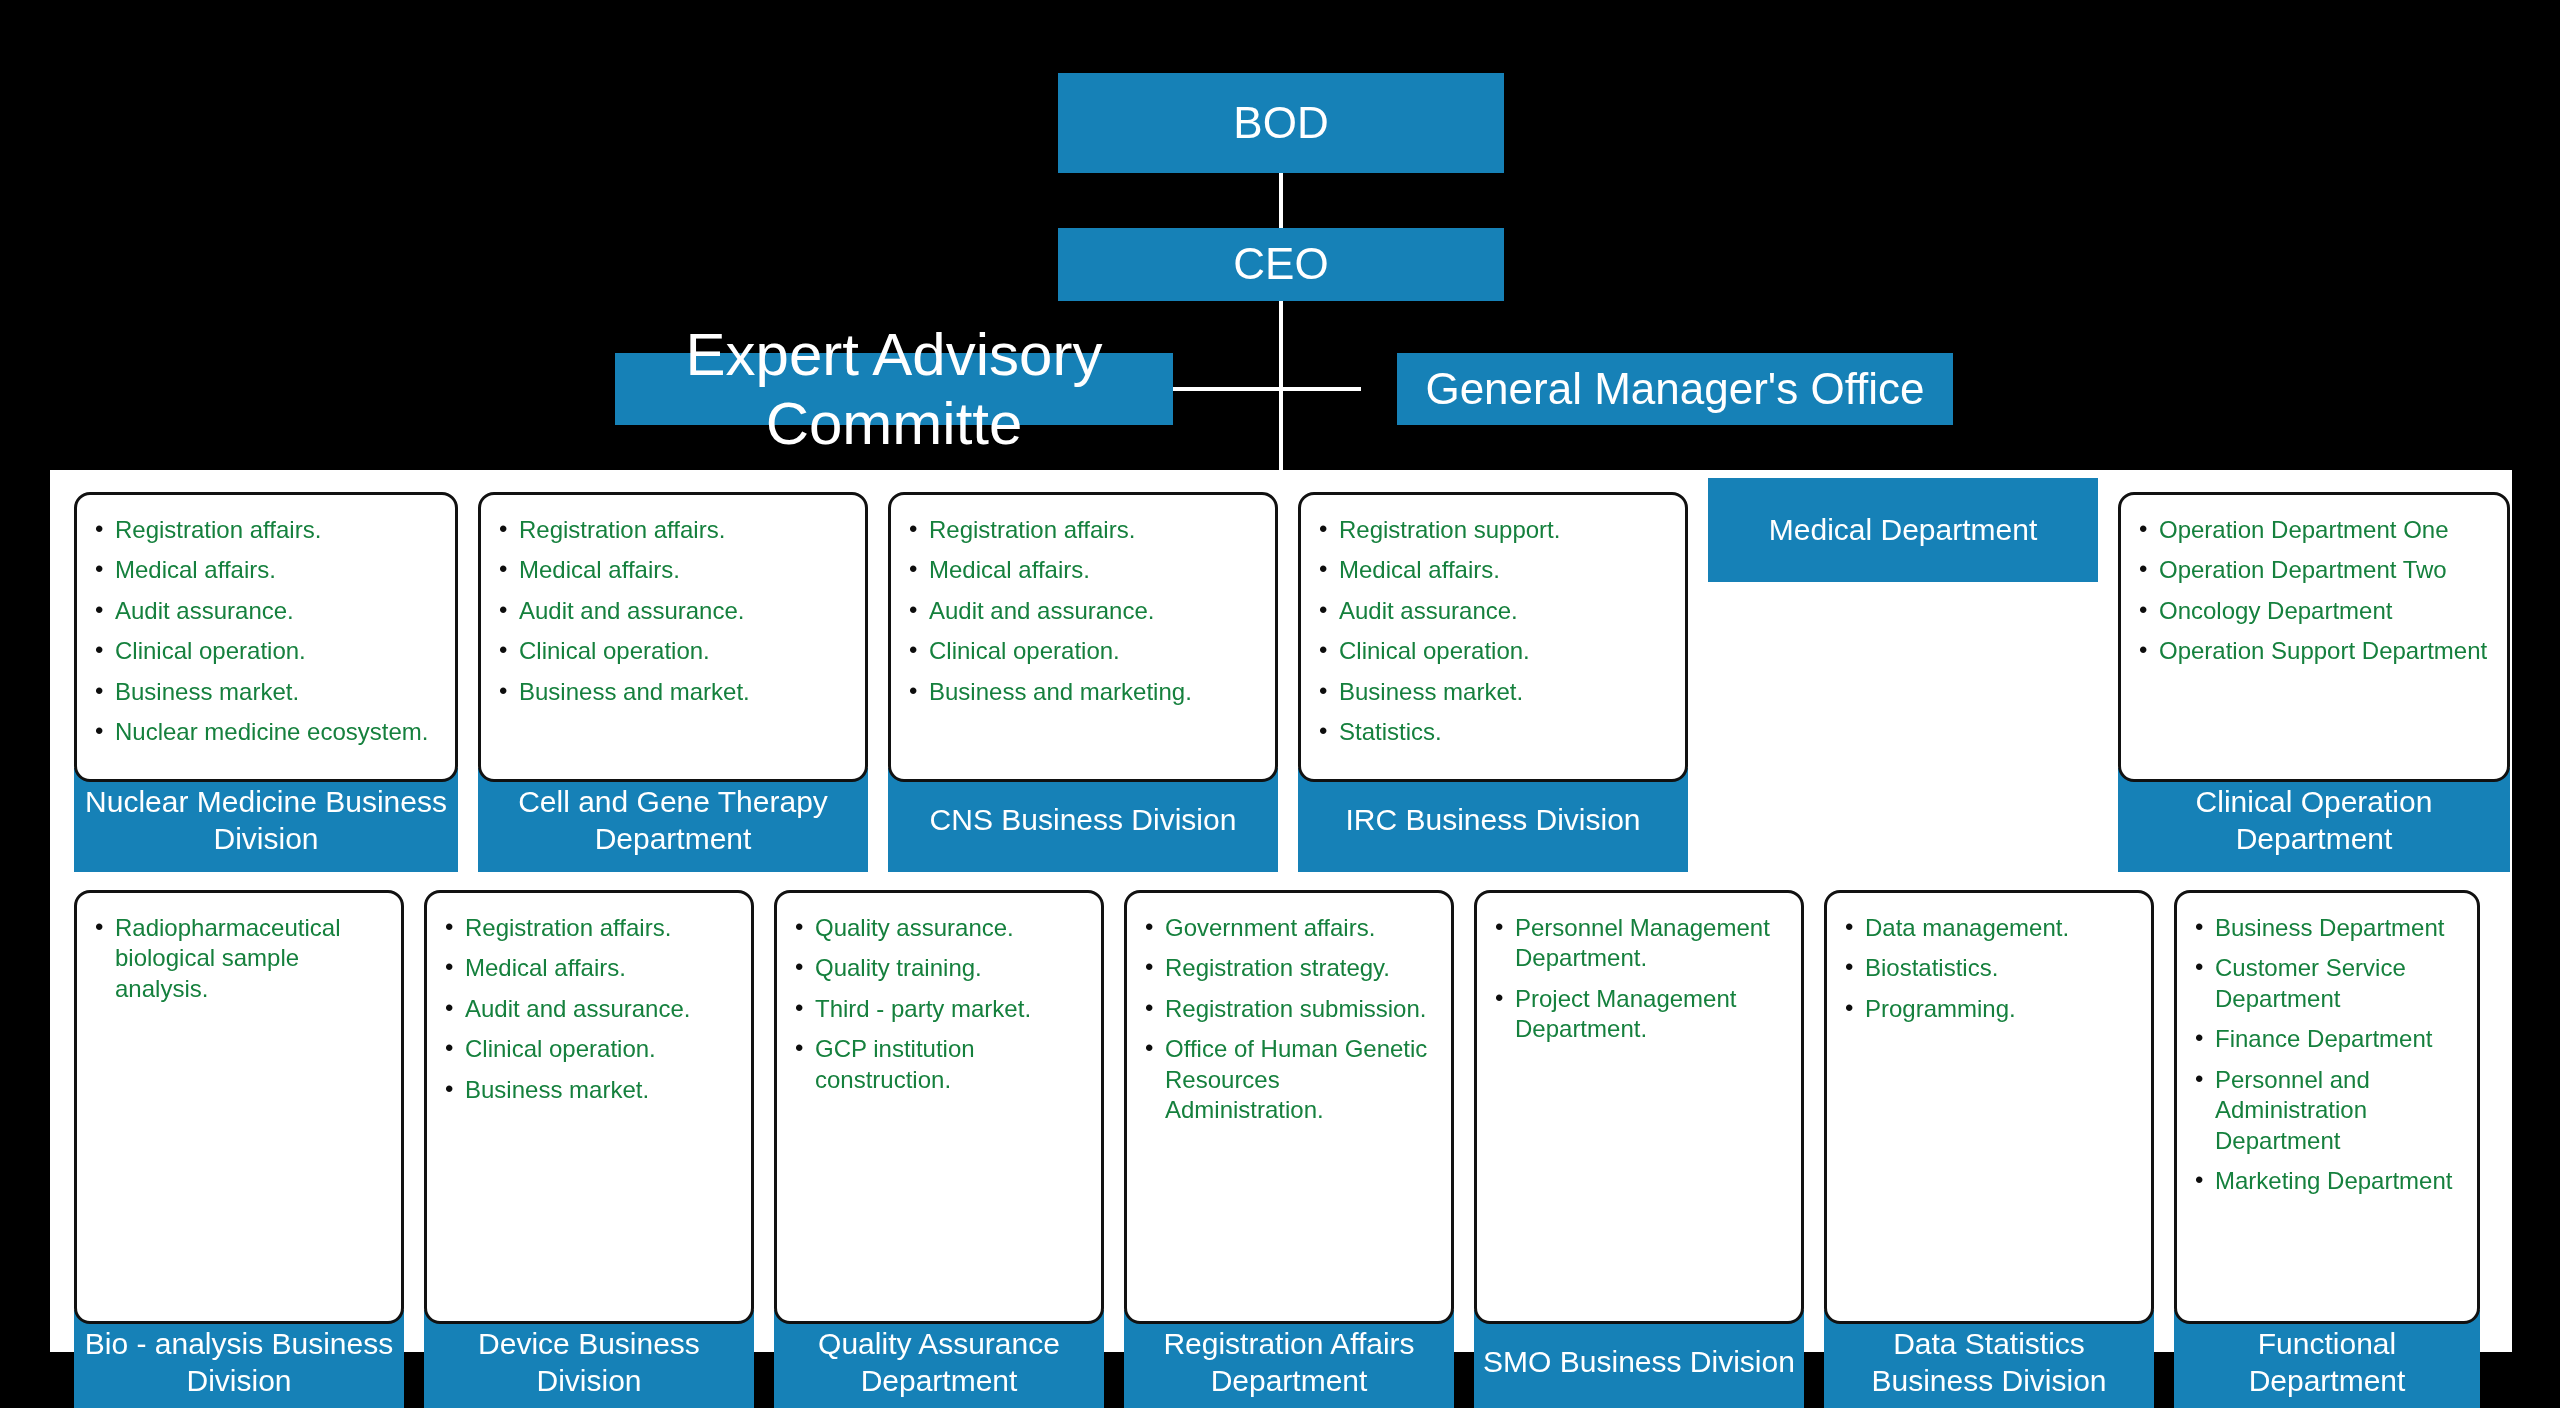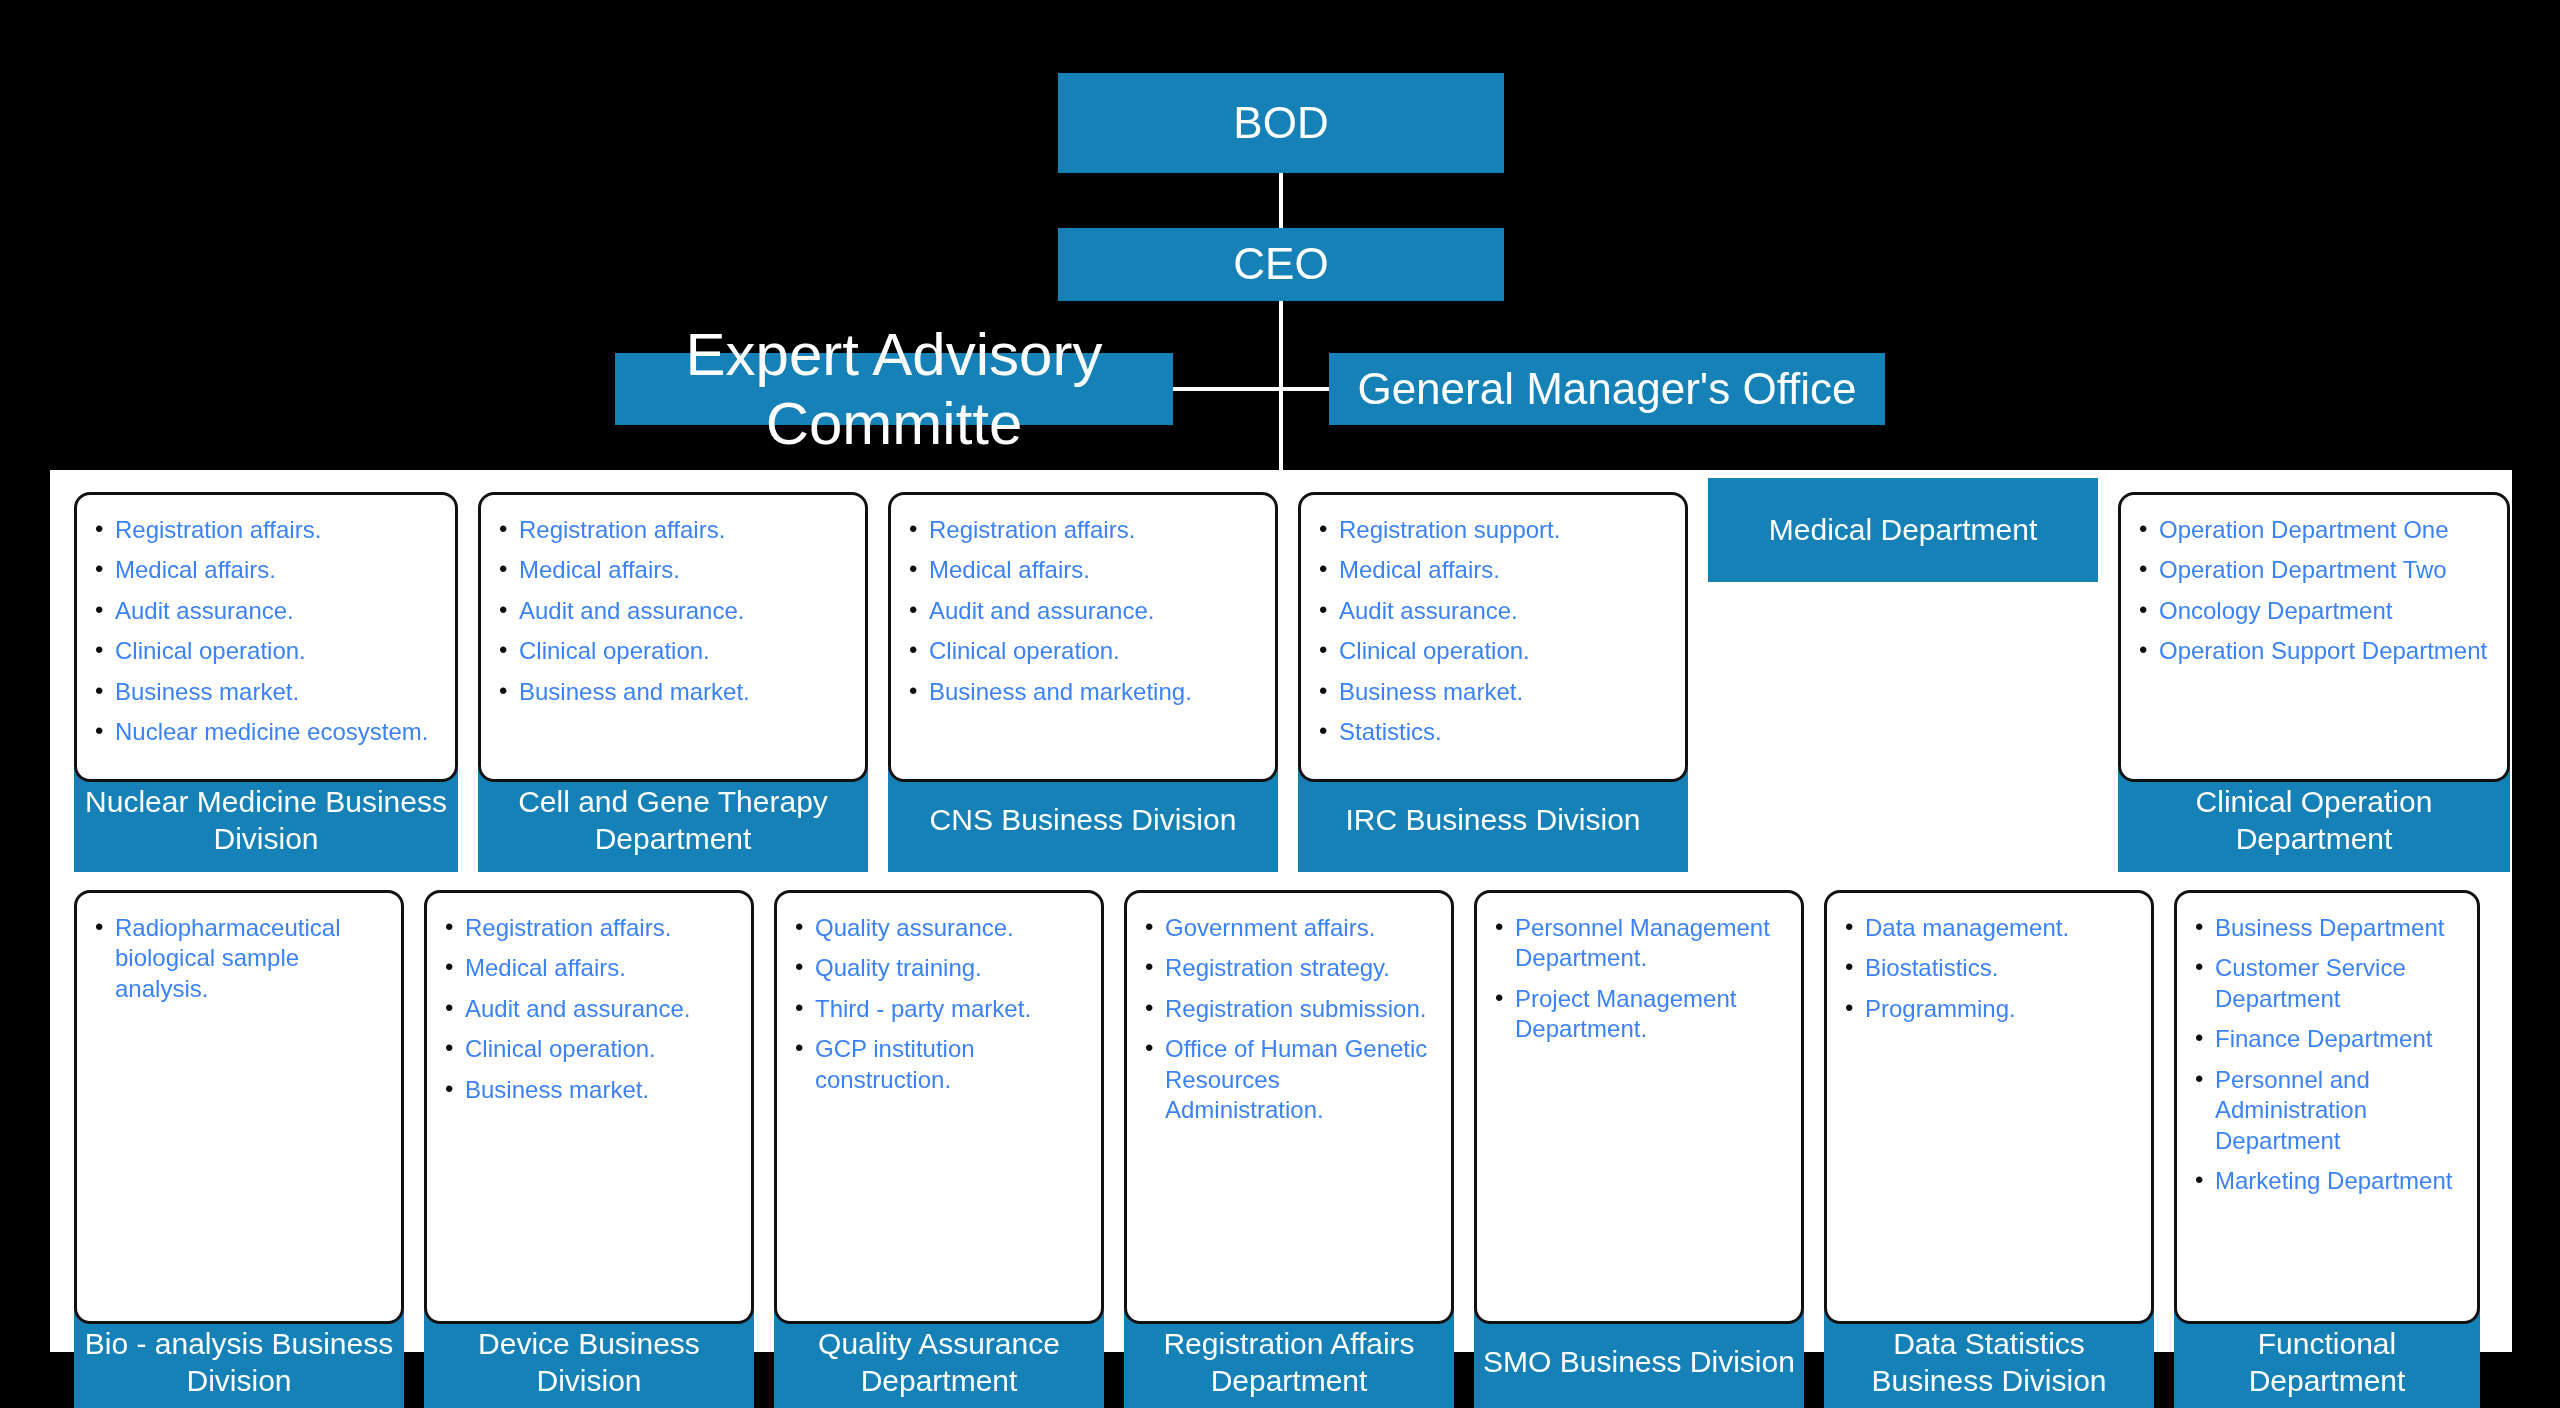--- a/index.html
+++ b/index.html
@@ -55,21 +55,21 @@
     font-size: 44px;
   }
   #node-expert {
     left: 615px;
     top: 353px;
     width: 558px;
     height: 72px;
     font-size: 60px;
   }
   #node-gm {
-    left: 1329px;
+    left: 1397px;
     top: 353px;
     width: 556px;
     height: 72px;
     font-size: 44px;
   }
 
   .connector {
     position: absolute;
     background: #ffffff;
   }
@@ -136,21 +136,21 @@
   }
   .bullets {
     list-style: none;
     margin: 0;
     padding: 0;
   }
   .bullets li {
     position: relative;
     padding-left: 24px;
     font-size: 24px;
-    color: #3b82f6;
+    color: #15803d;
     line-height: 1.27;
     margin-bottom: 10px;
   }
   .bullets li::before {
     content: "\2022";
     position: absolute;
     left: 4px;
     top: -1px;
     font-size: 24px;
     line-height: 1.27;

